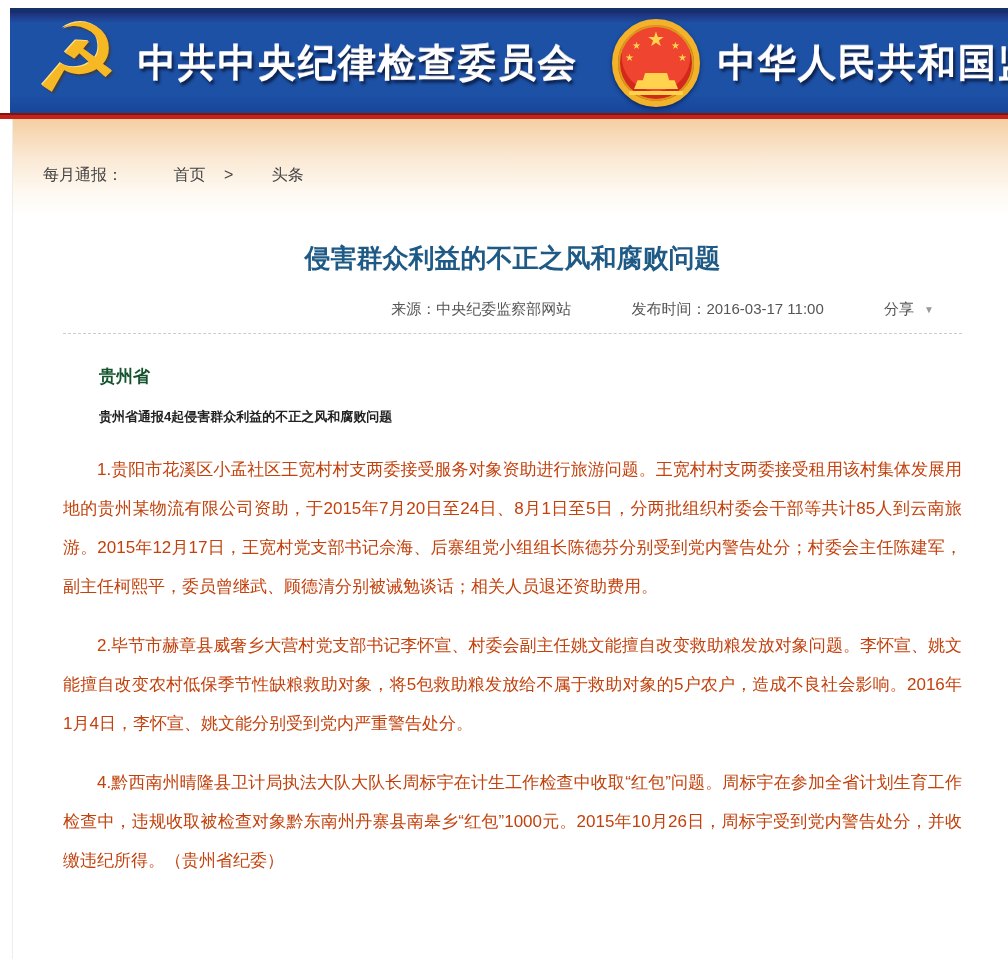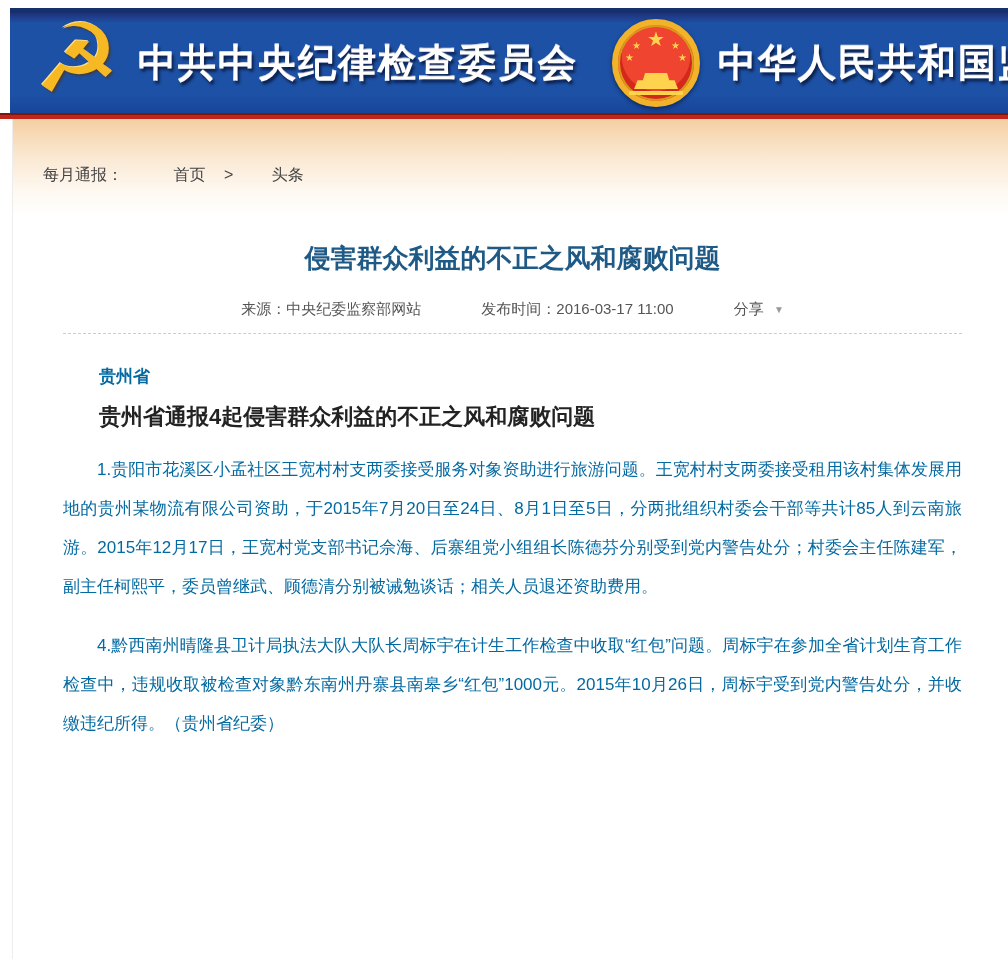--- a/index.html
+++ b/index.html
@@ -64,32 +64,32 @@
   }
   .crumb { font-size:16px; color:#444; }
   .crumb a { color:#444; text-decoration:none;margin-left:32px; }
   .crumb .sep { margin:0 2px 0 14px; color:#444; }
   .crumb .label { margin-right:14px; }
 
   .article { padding:6px 46px 30px 50px; }
 
   .title { text-align:center; color:#1e5a85; font-weight:bold; font-size:26px; line-height:35px; margin-top:18px; }
 
-  .meta { text-align:center; margin-top:24px; font-size:15px; color:#555; }
+  .meta { text-align:right; margin-top:24px; font-size:15px; color:#555; }
   .meta .item { margin:0 28px; }
   .meta .share { cursor:pointer; color:#555; }
   .meta .caret { font-size:10px; color:#999; margin-left:6px; vertical-align:1px; }
 
   .dash-sep { border-bottom:1px dashed #cccccc; margin:14px 0 0 0; }
 
-  .section-heading { font-size:17px; font-weight:bold; color:#0369a1; margin:30px 0 0 36px; line-height:26px; }
-  .section-subheading { font-size:22px; font-weight:bold; color:#222; margin:14px 0 0 36px; line-height:26px; }
+  .section-heading { font-size:17px; font-weight:bold; color:#14532d; margin:30px 0 0 36px; line-height:26px; }
+  .section-subheading { font-size:13px; font-weight:bold; color:#222; margin:14px 0 0 36px; line-height:26px; }
 
   .para {
-    font-size:17px; color:#0369a1; line-height:39px;
+    font-size:17px; color:#c2410c; line-height:39px;
     text-indent:2em; margin-top:20px; text-align:justify;
   }
 </style>
 </head>
 <body>
 
 <div class="banner">
   <a class="org-group" href="#">
     <span class="party-emblem">☭</span>
     <span class="org-name">中共中央纪律检查委员会</span>
@@ -135,16 +135,17 @@
         <span class="caret">▼</span>
       </span>
     </div>
 
     <div class="dash-sep"></div>
 
     <div class="section-heading">贵州省</div>
     <div class="section-subheading">贵州省通报4起侵害群众利益的不正之风和腐败问题</div>
 
     <p class="para">1.贵阳市花溪区小孟社区王宽村村支两委接受服务对象资助进行旅游问题。王宽村村支两委接受租用该村集体发展用地的贵州某物流有限公司资助，于2015年7月20日至24日、8月1日至5日，分两批组织村委会干部等共计85人到云南旅游。2015年12月17日，王宽村党支部书记佘海、后寨组党小组组长陈德芬分别受到党内警告处分；村委会主任陈建军，副主任柯熙平，委员曾继武、顾德清分别被诫勉谈话；相关人员退还资助费用。</p>
+    <p class="para">2.毕节市赫章县威奢乡大营村党支部书记李怀宣、村委会副主任姚文能擅自改变救助粮发放对象问题。李怀宣、姚文能擅自改变农村低保季节性缺粮救助对象，将5包救助粮发放给不属于救助对象的5户农户，造成不良社会影响。2016年1月4日，李怀宣、姚文能分别受到党内严重警告处分。</p>
     <p class="para">4.黔西南州晴隆县卫计局执法大队大队长周标宇在计生工作检查中收取“红包”问题。周标宇在参加全省计划生育工作检查中，违规收取被检查对象黔东南州丹寨县南皋乡“红包”1000元。2015年10月26日，周标宇受到党内警告处分，并收缴违纪所得。（贵州省纪委）</p>
 
   </div>
 </div>
 
 </body></html>

